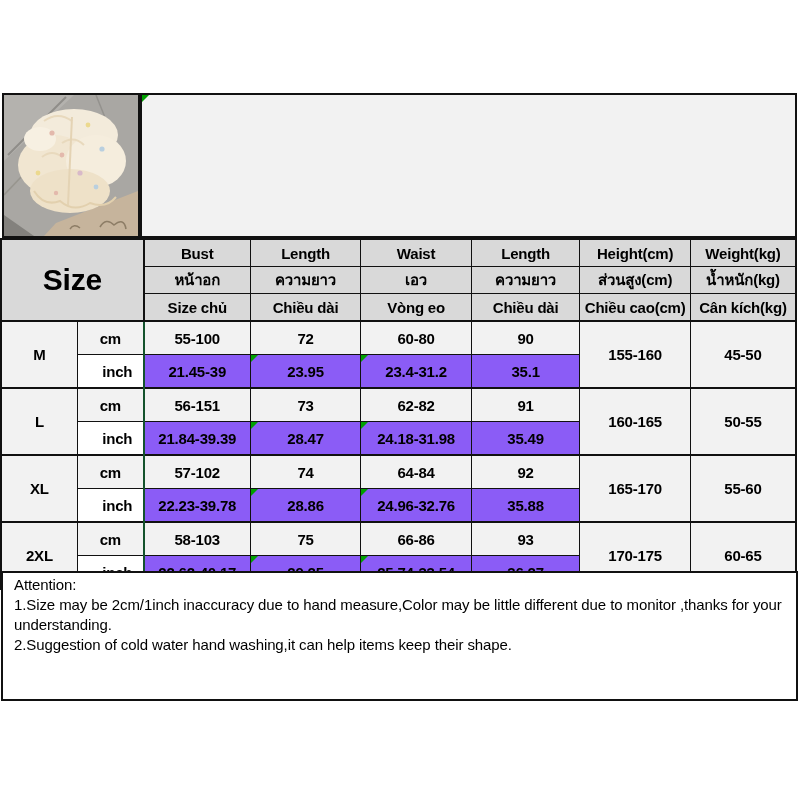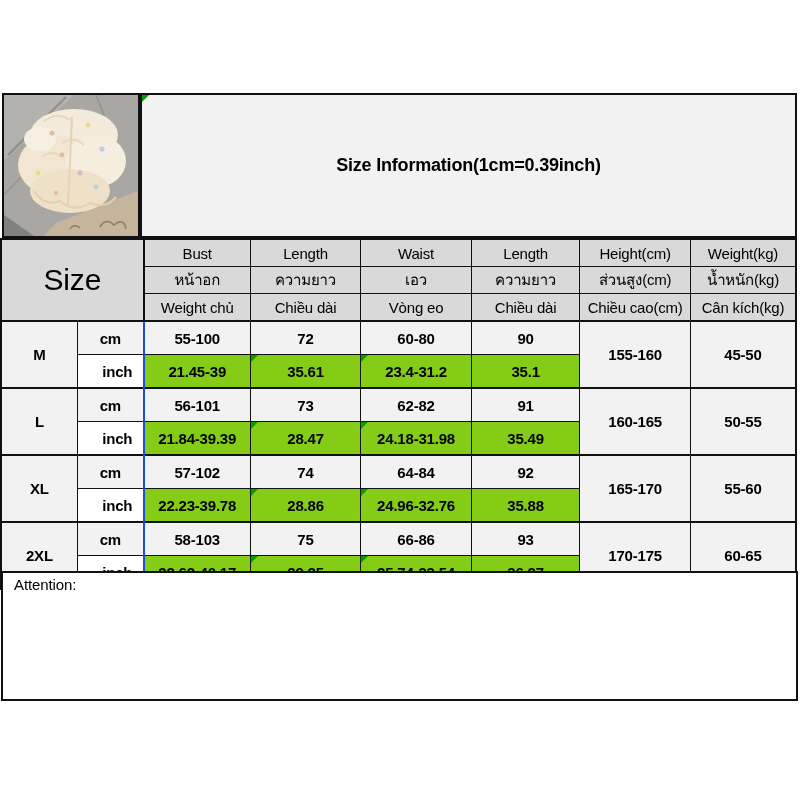--- a/index.html
+++ b/index.html
@@ -21,28 +21,28 @@
   .flag{position:absolute;left:0;top:0;width:0;height:0;
         border-top:7px solid #00a000;border-right:7px solid transparent;pointer-events:none;}
 
   
   table.size-table{position:absolute;left:0;top:238px;width:797px;
                    border-collapse:collapse;table-layout:fixed;
                    font-weight:bold;font-size:15px;letter-spacing:-0.2px;}
   .size-table th,.size-table td{border:1px solid #111;text-align:center;vertical-align:middle;
                                 padding:0;overflow:hidden;white-space:nowrap;position:relative;}
   .size-table{border:2px solid #111;}
-  .size-table thead th{background:#d9d9d9;height:26px;font-weight:normal;}
+  .size-table thead th{background:#d9d9d9;height:26px;font-weight:bold;}
   .size-table thead tr.hdr-vi th{border-bottom:2px solid #111;}
   .size-table th.size-corner{background:#d9d9d9;font-size:30px;border-right:2px solid #111;}
   .size-table td{height:32px;}
   .size-table tr.row-cm td{background:#f2f2f2;border-top:2px solid #111;}
-  .size-table tr.row-inch td{background:#84cc16;}
+  .size-table tr.row-inch td{background:#8b5cf6;}
   .size-table td.size-lbl{background:#d9d9d9;border-right:1px solid #111;}
-  .size-table td.unit{border-right:2px solid #1d4ed8;}
+  .size-table td.unit{border-right:2px solid #14532d;}
   .size-table tr.row-inch td.unit{background:#ffffff;padding-left:14px;}
   .size-table td.hw{background:#f2f2f2;}
 
   
   .attention{position:absolute;left:1px;top:571px;width:797px;height:130px;
              box-sizing:border-box;border:2px solid #111;background:#fff;
              font-size:15px;line-height:20px;padding:2px 5px 0 11px;letter-spacing:-0.1px;}
 </style>
 </head>
 <body>
@@ -76,21 +76,20 @@
         <circle cx="34" cy="78" r="2.4" fill="#ecd98e"></circle>
         <circle cx="76" cy="78" r="2.6" fill="#d8b9c9"></circle>
         <circle cx="92" cy="92" r="2.4" fill="#b9cfdf"></circle>
         <circle cx="52" cy="98" r="2.2" fill="#e3b9ac"></circle>
       </g>
     </svg>
   </div>
 
   <div class="title-box">
     <span class="flag"></span>
-    <div class="t-line">Size Information(1cm=0.39inch)</div>
   </div>
 
   <table class="size-table">
     <colgroup>
       <col style="width:76px">
         <col style="width:66px">
       <col style="width:106px">
         <col style="width:110px">
         <col style="width:110px">
       <col style="width:108px">
@@ -109,21 +108,21 @@
       </tr>
       <tr>
         <th>หน้าอก</th>
         <th>ความยาว</th>
         <th>เอว</th>
         <th>ความยาว</th>
         <th>ส่วนสูง(cm)</th>
         <th>น้ำหนัก(kg)</th>
       </tr>
       <tr class="hdr-vi">
-        <th>Weight chủ</th>
+        <th>Size chủ</th>
         <th>Chiều dài</th>
         <th>Vòng eo</th>
         <th>Chiều dài</th>
         <th>Chiều cao(cm)</th>
         <th>Cân kích(kg)</th>
       </tr>
     </thead>
     <tbody>
 
       <tr class="row-cm">
@@ -132,29 +131,29 @@
         <td>55-100</td>
         <td>72</td>
         <td>60-80</td>
         <td>90</td>
         <td class="hw" rowspan="2">155-160</td>
         <td class="hw" rowspan="2">45-50</td>
       </tr>
       <tr class="row-inch">
         <td class="unit">inch</td>
         <td>21.45-39</td>
-        <td><span class="flag"></span><span>35.61</span></td>
+        <td><span class="flag"></span><span>23.95</span></td>
         <td><span class="flag"></span><span>23.4-31.2</span></td>
         <td>35.1</td>
       </tr>
 
       <tr class="row-cm">
         <td class="size-lbl" rowspan="2">L</td>
         <td class="unit">cm</td>
-        <td>56-101</td>
+        <td>56-151</td>
         <td>73</td>
         <td>62-82</td>
         <td>91</td>
         <td class="hw" rowspan="2">160-165</td>
         <td class="hw" rowspan="2">50-55</td>
       </tr>
       <tr class="row-inch">
         <td class="unit">inch</td>
         <td>21.84-39.39</td>
         <td><span class="flag"></span><span>28.47</span></td>
@@ -195,15 +194,17 @@
         <td>22.62-40.17</td>
         <td><span class="flag"></span><span>29.25</span></td>
         <td><span class="flag"></span><span>25.74-33.54</span></td>
         <td>36.27</td>
       </tr>
     </tbody>
   </table>
 
   <div class="attention">
     <div>Attention:</div>
+    <div>1.Size may be 2cm/1inch inaccuracy due to hand measure,Color may be little different due to monitor ,thanks for your understanding.</div>
+    <div>2.Suggestion of cold water hand washing,it can help items keep their shape.</div>
   </div>
 
 </div>
 
 </body></html>

